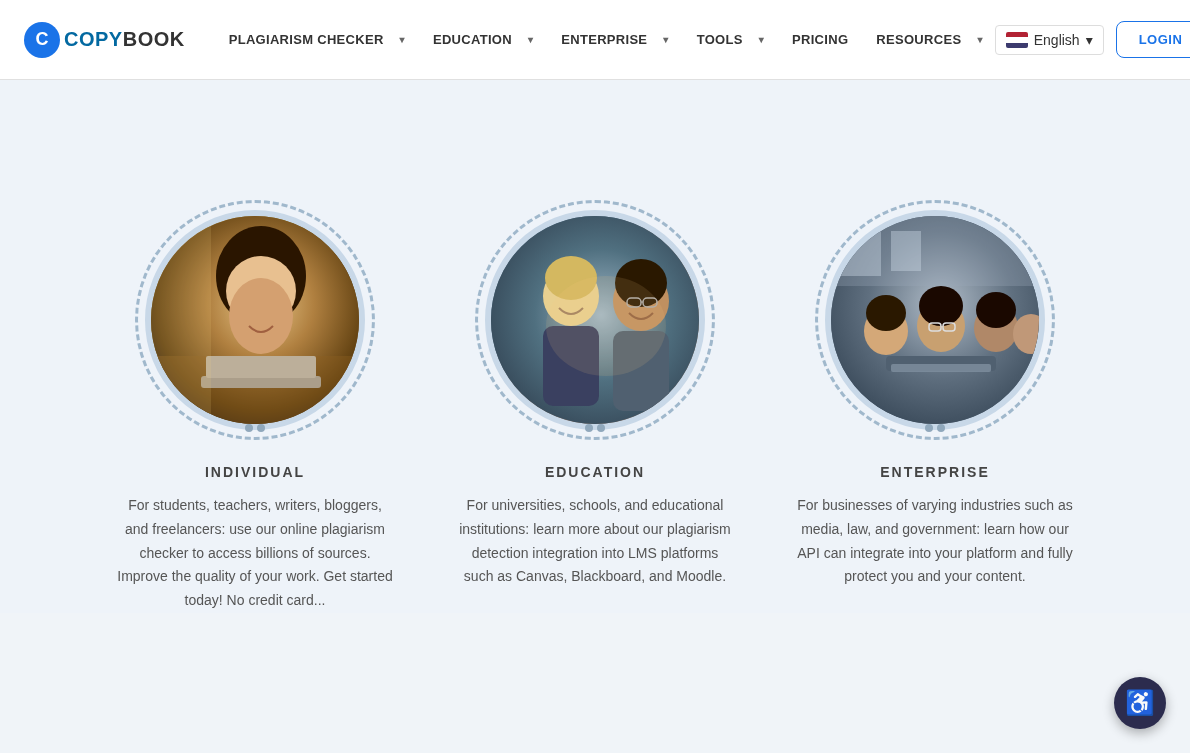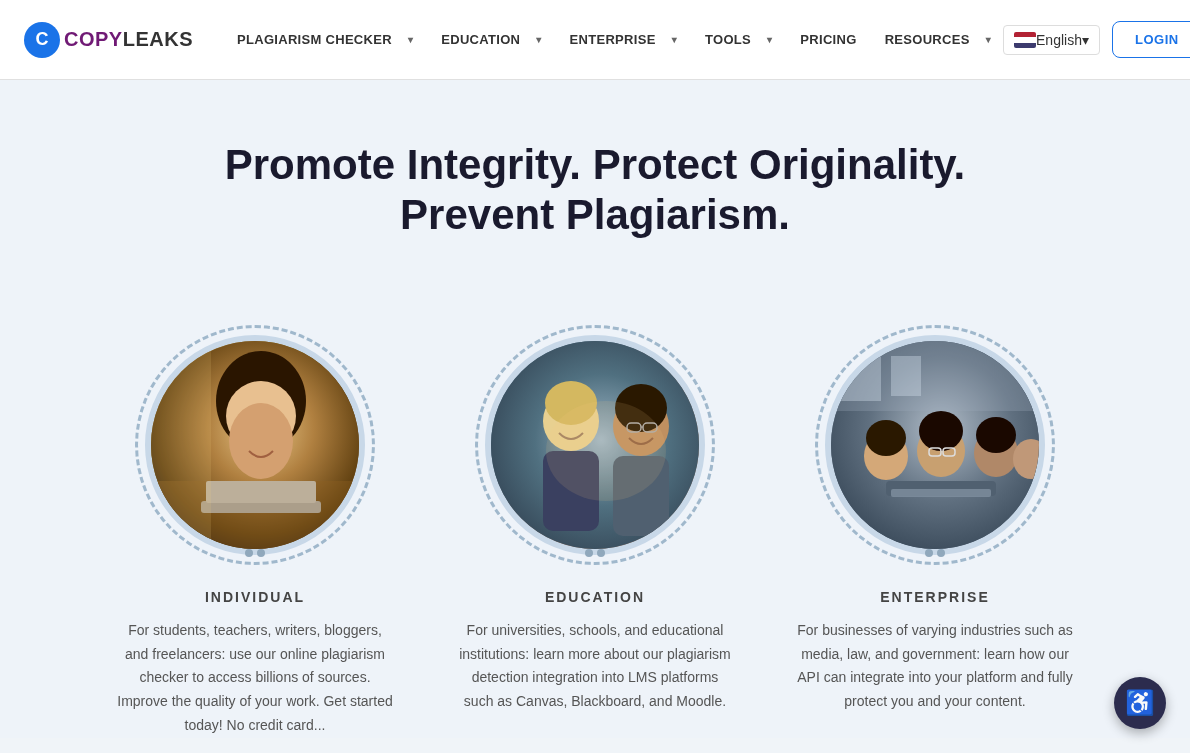--- a/index.html
+++ b/index.html
@@ -34,21 +34,21 @@
       font-weight: bold;
       font-size: 18px;
       margin-right: 4px;
     }
     .logo-text {
       font-size: 20px;
       font-weight: 700;
       color: #1a1a2e;
       letter-spacing: 0.5px;
     }
-    .logo-text span { color: #701a75; }
+    .logo-text span { color: #0369a1; }
     .nav-links {
       display: flex;
       align-items: center;
       flex: 1;
       gap: 4px;
     }
     .nav-item {
       display: flex;
       align-items: center;
       gap: 16px;
@@ -68,20 +68,21 @@
       color: #666;
     }
     .nav-right {
       display: flex;
       align-items: center;
       gap: 12px;
     }
     .lang-selector {
       display: flex;
       align-items: center;
+      gap: 6px;
       padding: 6px 10px;
       border: 1px solid #ddd;
       border-radius: 4px;
       cursor: pointer;
       font-size: 14px;
       color: #333;
     }
     .flag-icon {
       width: 22px;
       height: 16px;
@@ -246,21 +247,21 @@
   </style>
 </head>
 <body>
 
 <nav class="navbar">
   <a class="navbar-logo" href="#">
     <div class="logo-circle">
       <span>C</span>
     </div>
     <span class="logo-text">
-      <span>COPY</span><span style="color:#333;">LEAKS</span>
+      <span>COPY</span><span style="color:#333;">BOOK</span>
     </span>
   </a>
 
   <div class="nav-links">
 
     <div class="nav-item">
       <span>PLAGIARISM CHECKER</span>
       <span class="chevron">▾</span>
     </div>
     <div class="nav-item">
@@ -289,21 +290,20 @@
       <div class="flag-icon"></div>
       <span>English</span>
       <span class="chevron">▾</span>
     </div>
     <button class="btn-login">LOGIN</button>
     <button class="btn-demo">BOOK A DEMO</button>
   </div>
 </nav>
 
 <section class="hero">
-  <h1 class="hero-title">Promote Integrity. Protect Originality. Prevent Plagiarism.</h1>
 </section>
 
 <section class="cards-section">
 
   <div class="card">
     <div class="card-circle-wrapper">
       <div class="card-circle-ring"></div>
       <div class="card-circle img-individual">
         
         <svg width="220" height="220" viewBox="0 0 220 220">

